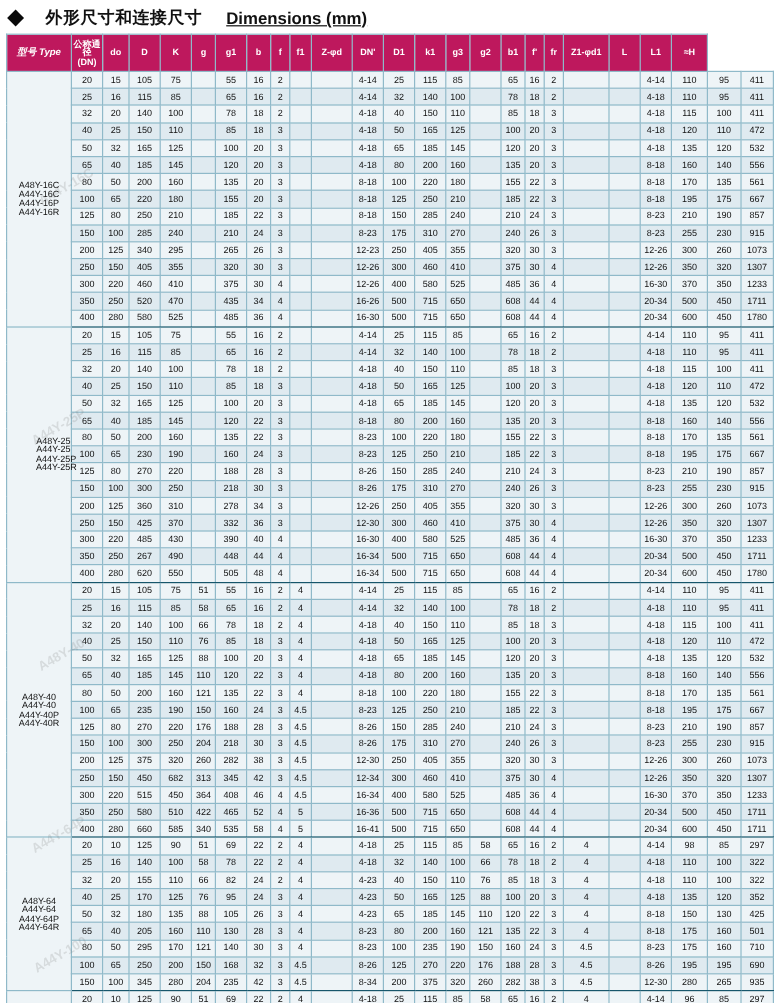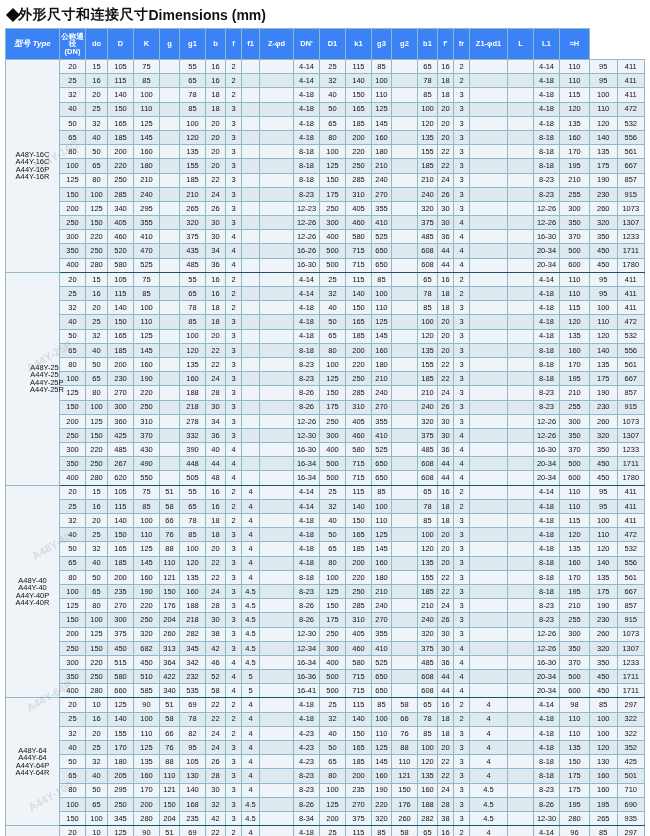--- a/index.html
+++ b/index.html
@@ -1,26 +1,26 @@
 <!DOCTYPE html>
 <html><head>
 <meta charset="utf-8">
 <style>
   html,body{margin:0;padding:0;background:#ffffff;}
   body{width:650px;height:836px;font-family:"Liberation Sans",sans-serif;color:#111;}
   .page{position:relative;width:650px;height:836px;overflow:hidden;}
 
-  .title-row{display:flex;align-items:center;gap:0;padding:6px 0 4px 8px;}
+  .title-row{display:flex;align-items:center;gap:20px;padding:6px 0 4px 8px;}
   .diamond{width:10px;height:10px;background:#0a0a0a;transform:rotate(45deg);flex:0 0 auto;}
   .title-cn{font-size:14px;font-weight:bold;letter-spacing:.5px;}
-  .title-en{font-size:14px;font-weight:bold;}
+  .title-en{font-size:14px;font-weight:bold;text-decoration:underline;}
 
   table.dim{border-collapse:collapse;width:640px;margin-left:5px;table-layout:fixed;}
   table.dim th,table.dim td{border:1px solid #8fb9c9;font-size:7.5px;line-height:1;text-align:center;padding:1px 0;}
-  table.dim thead th{background:#3b82f6;color:#ffffff;font-weight:bold;font-size:7.5px;padding:2px 0;height:26px;}
+  table.dim thead th{background:#be185d;color:#ffffff;font-weight:bold;font-size:7.5px;padding:2px 0;height:26px;}
   table.dim thead th.type{width:54px;font-size:8px;font-style:italic;}
   table.dim td{height:11.2px;}
   td.type{background:#ffffff;font-size:8px;color:#111;font-weight:normal;line-height:1.25;}
   td.dn{background:#ffffff;}
   .row-a td{background:#eef4f7;}
   .row-b td{background:#dfeaf0;}
   tr.grp-end td{border-bottom:1px solid #17566b;}
   .type-cell{font-size:8.4px;line-height:1.35;white-space:nowrap;}
 
   
@@ -1200,21 +1200,21 @@
           <td>350</td>
           <td>320</td>
           <td>1307</td>
         </tr>
         <tr class="row-a">
           <td class="dn">300</td>
           <td>220</td>
           <td>515</td>
           <td>450</td>
           <td>364</td>
-          <td>342</td>
+          <td>408</td>
           <td>46</td>
           <td>4</td>
           <td>4.5</td>
           <td></td>
           <td>16-34</td>
           <td>400</td>
           <td>580</td>
           <td>525</td>
           <td></td>
           <td>485</td>
@@ -1226,21 +1226,21 @@
           <td>370</td>
           <td>350</td>
           <td>1233</td>
         </tr>
         <tr class="row-b">
           <td class="dn">350</td>
           <td>250</td>
           <td>580</td>
           <td>510</td>
           <td>422</td>
-          <td>232</td>
+          <td>465</td>
           <td>52</td>
           <td>4</td>
           <td>5</td>
           <td></td>
           <td>16-36</td>
           <td>500</td>
           <td>715</td>
           <td>650</td>
           <td></td>
           <td>608</td>

